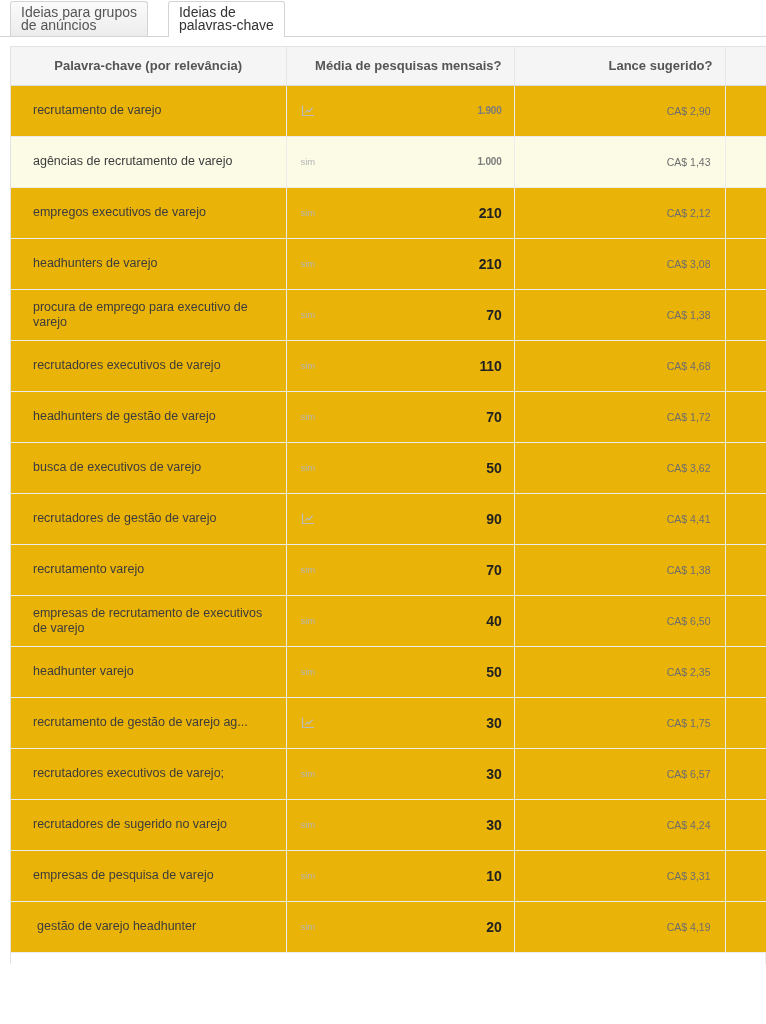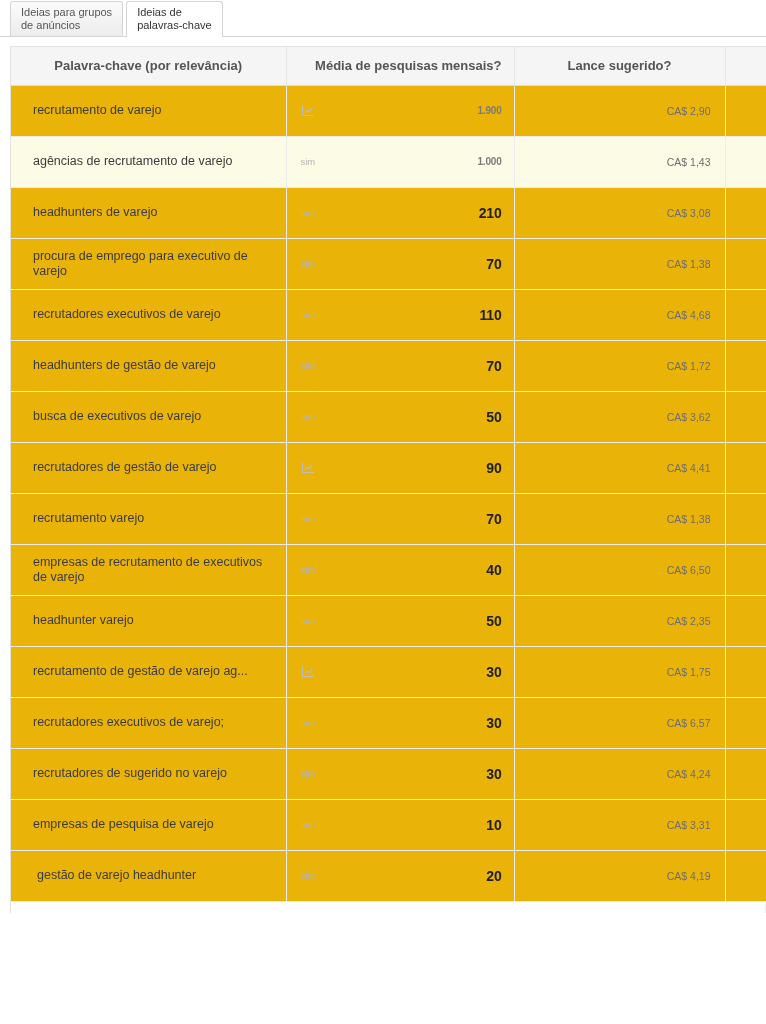--- a/index.html
+++ b/index.html
@@ -30,27 +30,27 @@
     position: absolute;
     left: 0; right: 0; bottom: 0;
     height: 1px;
     background: #d4d4d4;
   }
   .tab {
     position: relative;
     z-index: 2;
     min-height: 31px;
     padding: 4px 10px 5px 10px;
-    font-size: 11px;
+    font-size: 14px;
     line-height: 12.5px;
     color: #444444;
     border: 1px solid #d4d4d4;
     border-bottom: none;
     border-radius: 3px 3px 0 0;
-    margin-right: 3px;
+    margin-right: 20px;
     display: flex;
     align-items: flex-end;
     white-space: pre-line;
     cursor: pointer;
     user-select: none;
   }
   .tab.inactive {
     background: linear-gradient(#fbfbfb, #ececec);
     color: #555555;
     margin-bottom: 1px;
@@ -89,21 +89,21 @@
     border-right: 1px solid #e6e6e6;
     height: 38px;
     font-size: 13px;
     font-weight: bold;
     color: #555555;
     padding: 0 12px;
     vertical-align: middle;
   }
   th.col-kw   { width: 275px; text-align: center; }
   th.col-vol  { width: 228px; text-align: right; padding-right: 12px; }
-  th.col-bid  { width: 211px; padding-right: 12px; }
+  th.col-bid  { width: 211px; text-align: right; padding-right: 12px; }
   th.col-pad  { width: 42px;  border-right: none; }
 
   table.kwtable tbody td {
     border-bottom: 1px solid #ececec;
     border-right: 1px solid #ececec;
     height: 51px;
     vertical-align: middle;
     background: inherit;
   }
   tr.row { background: #eab308; }
@@ -210,20 +210,31 @@
             <td class="c-vol">
               <div class="volcell">
                 <span class="vol-left">sim</span>
                 <span class="vol-num faint">1.000</span>
               </div>
             </td>
             <td class="c-bid">CA$ 1,43</td>
             <td class="c-pad"></td>
           </tr>
           <tr class="row">
+            <td class="c-kw">empregos executivos de varejo</td>
+            <td class="c-vol">
+              <div class="volcell">
+                <span class="vol-left">sim</span>
+                <span class="vol-num">210</span>
+              </div>
+            </td>
+            <td class="c-bid">CA$ 2,12</td>
+            <td class="c-pad"></td>
+          </tr>
+          <tr class="row">
             <td class="c-kw">headhunters de varejo</td>
             <td class="c-vol">
               <div class="volcell">
                 <span class="vol-left">sim</span>
                 <span class="vol-num">210</span>
               </div>
             </td>
             <td class="c-bid">CA$ 3,08</td>
             <td class="c-pad"></td>
           </tr>

